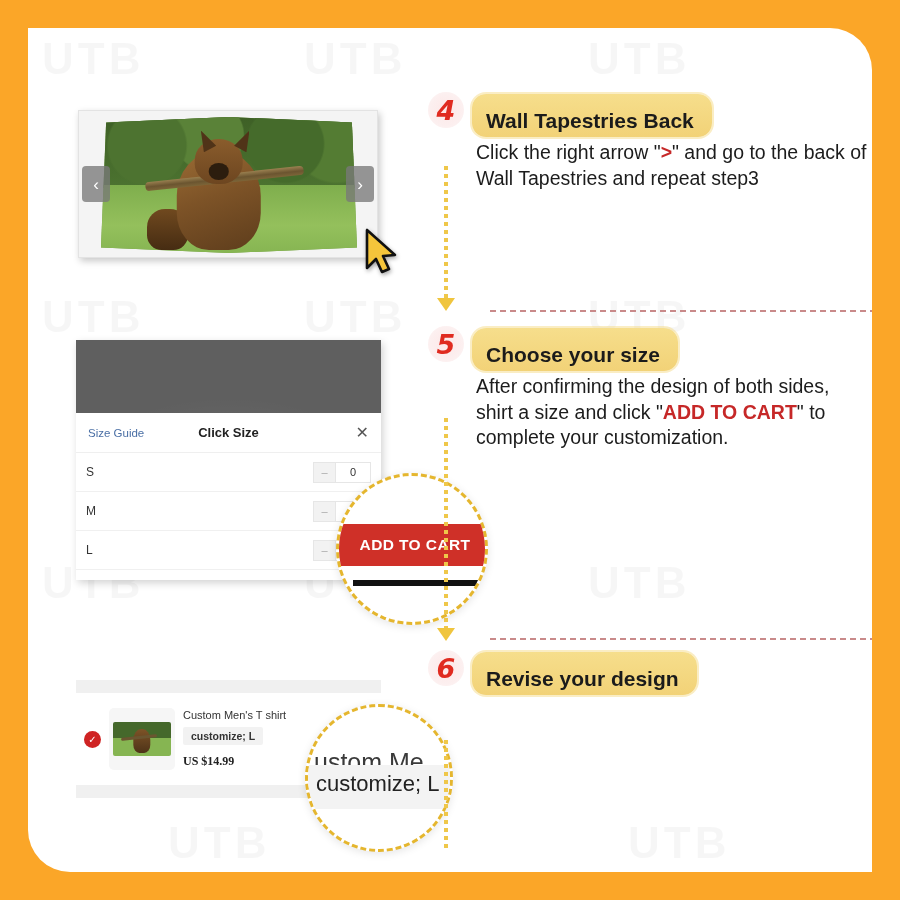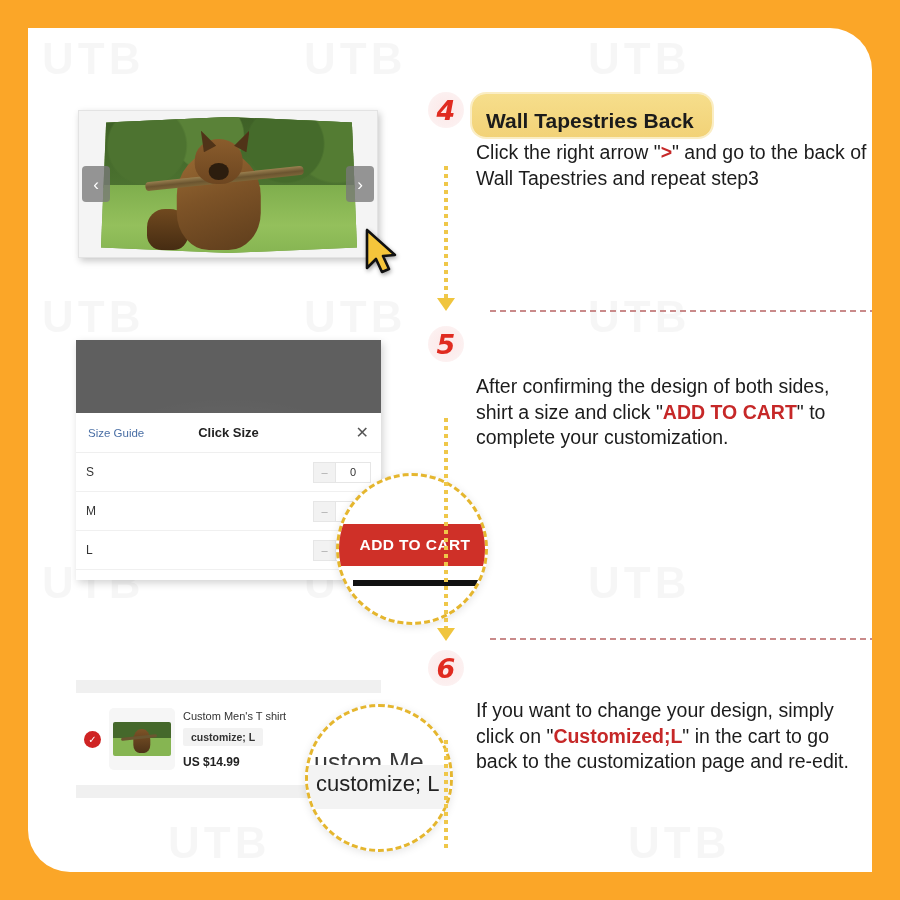--- a/index.html
+++ b/index.html
@@ -203,21 +203,21 @@
     width: 62%; height: 8%; background: #6b5530; border-radius: 3px;
     transform: rotate(-6deg);
   }
   .cart-info { margin-left: 8px; }
   .cart-name { font-size: 11px; color: #333; }
   .cart-badge {
     display: inline-block; margin-top: 6px;
     background: #f2f2f2; border-radius: 2px;
     padding: 3px 8px; font-size: 10.5px; font-weight: 700; color: #333;
   }
-  .cart-price { margin-top: 9px; font-size: 12px; font-weight: 700; color: #222; }
+  .cart-price { margin-top: 9px; font-size: 12px; font-weight: 700; color: #222; font-family: Liberation Serif, serif; }
   .cart-bar-bot { width: 100%; height: 13px; background: #f0f0f0; }
 
   
   .mag {
     position: absolute; border-radius: 50%;
     border: 3px dashed #E5B62E; background: #fff;
     overflow: hidden;
     box-shadow: 0 2px 8px rgba(0,0,0,0.10);
   }
   .mag-cart { left: 308px; top: 445px; width: 152px; height: 152px; }
@@ -423,32 +423,31 @@
           <span class="head-hl">Wall Tapestries Back</span>
         </div>
         <div class="step-body">
           <span>Click the right arrow "</span><span class="hi">&gt;</span><span>" and go to the back of Wall Tapestries and repeat step3</span>
         </div>
       </div>
 
       <div class="step step5">
         <div class="step-head">
           <span class="num-badge">5</span>
+          <span class="head-hl">Choose your size</span>
         </div>
         <div class="step-body">
           <span>After confirming the design of both sides, shirt a size and click "</span><span class="hi">ADD TO CART</span><span>" to complete your customization.</span>
         </div>
       </div>
 
       <div class="step step6">
         <div class="step-head">
           <span class="num-badge">6</span>
-        </div>
-        <div class="step-body">
-          <span>If you want to change your design, simply click on "</span><span class="hi">Customized;L</span><span>" in the cart to go back to the customization page and re-edit.</span>
+          <span class="head-hl">Revise your design</span>
         </div>
       </div>
     </div>
 
     <div class="vline v4"></div>
     <div class="varrow a4"></div>
     <div class="hdiv h4"></div>
 
     <div class="vline v5"></div>
     <div class="varrow a5"></div>

